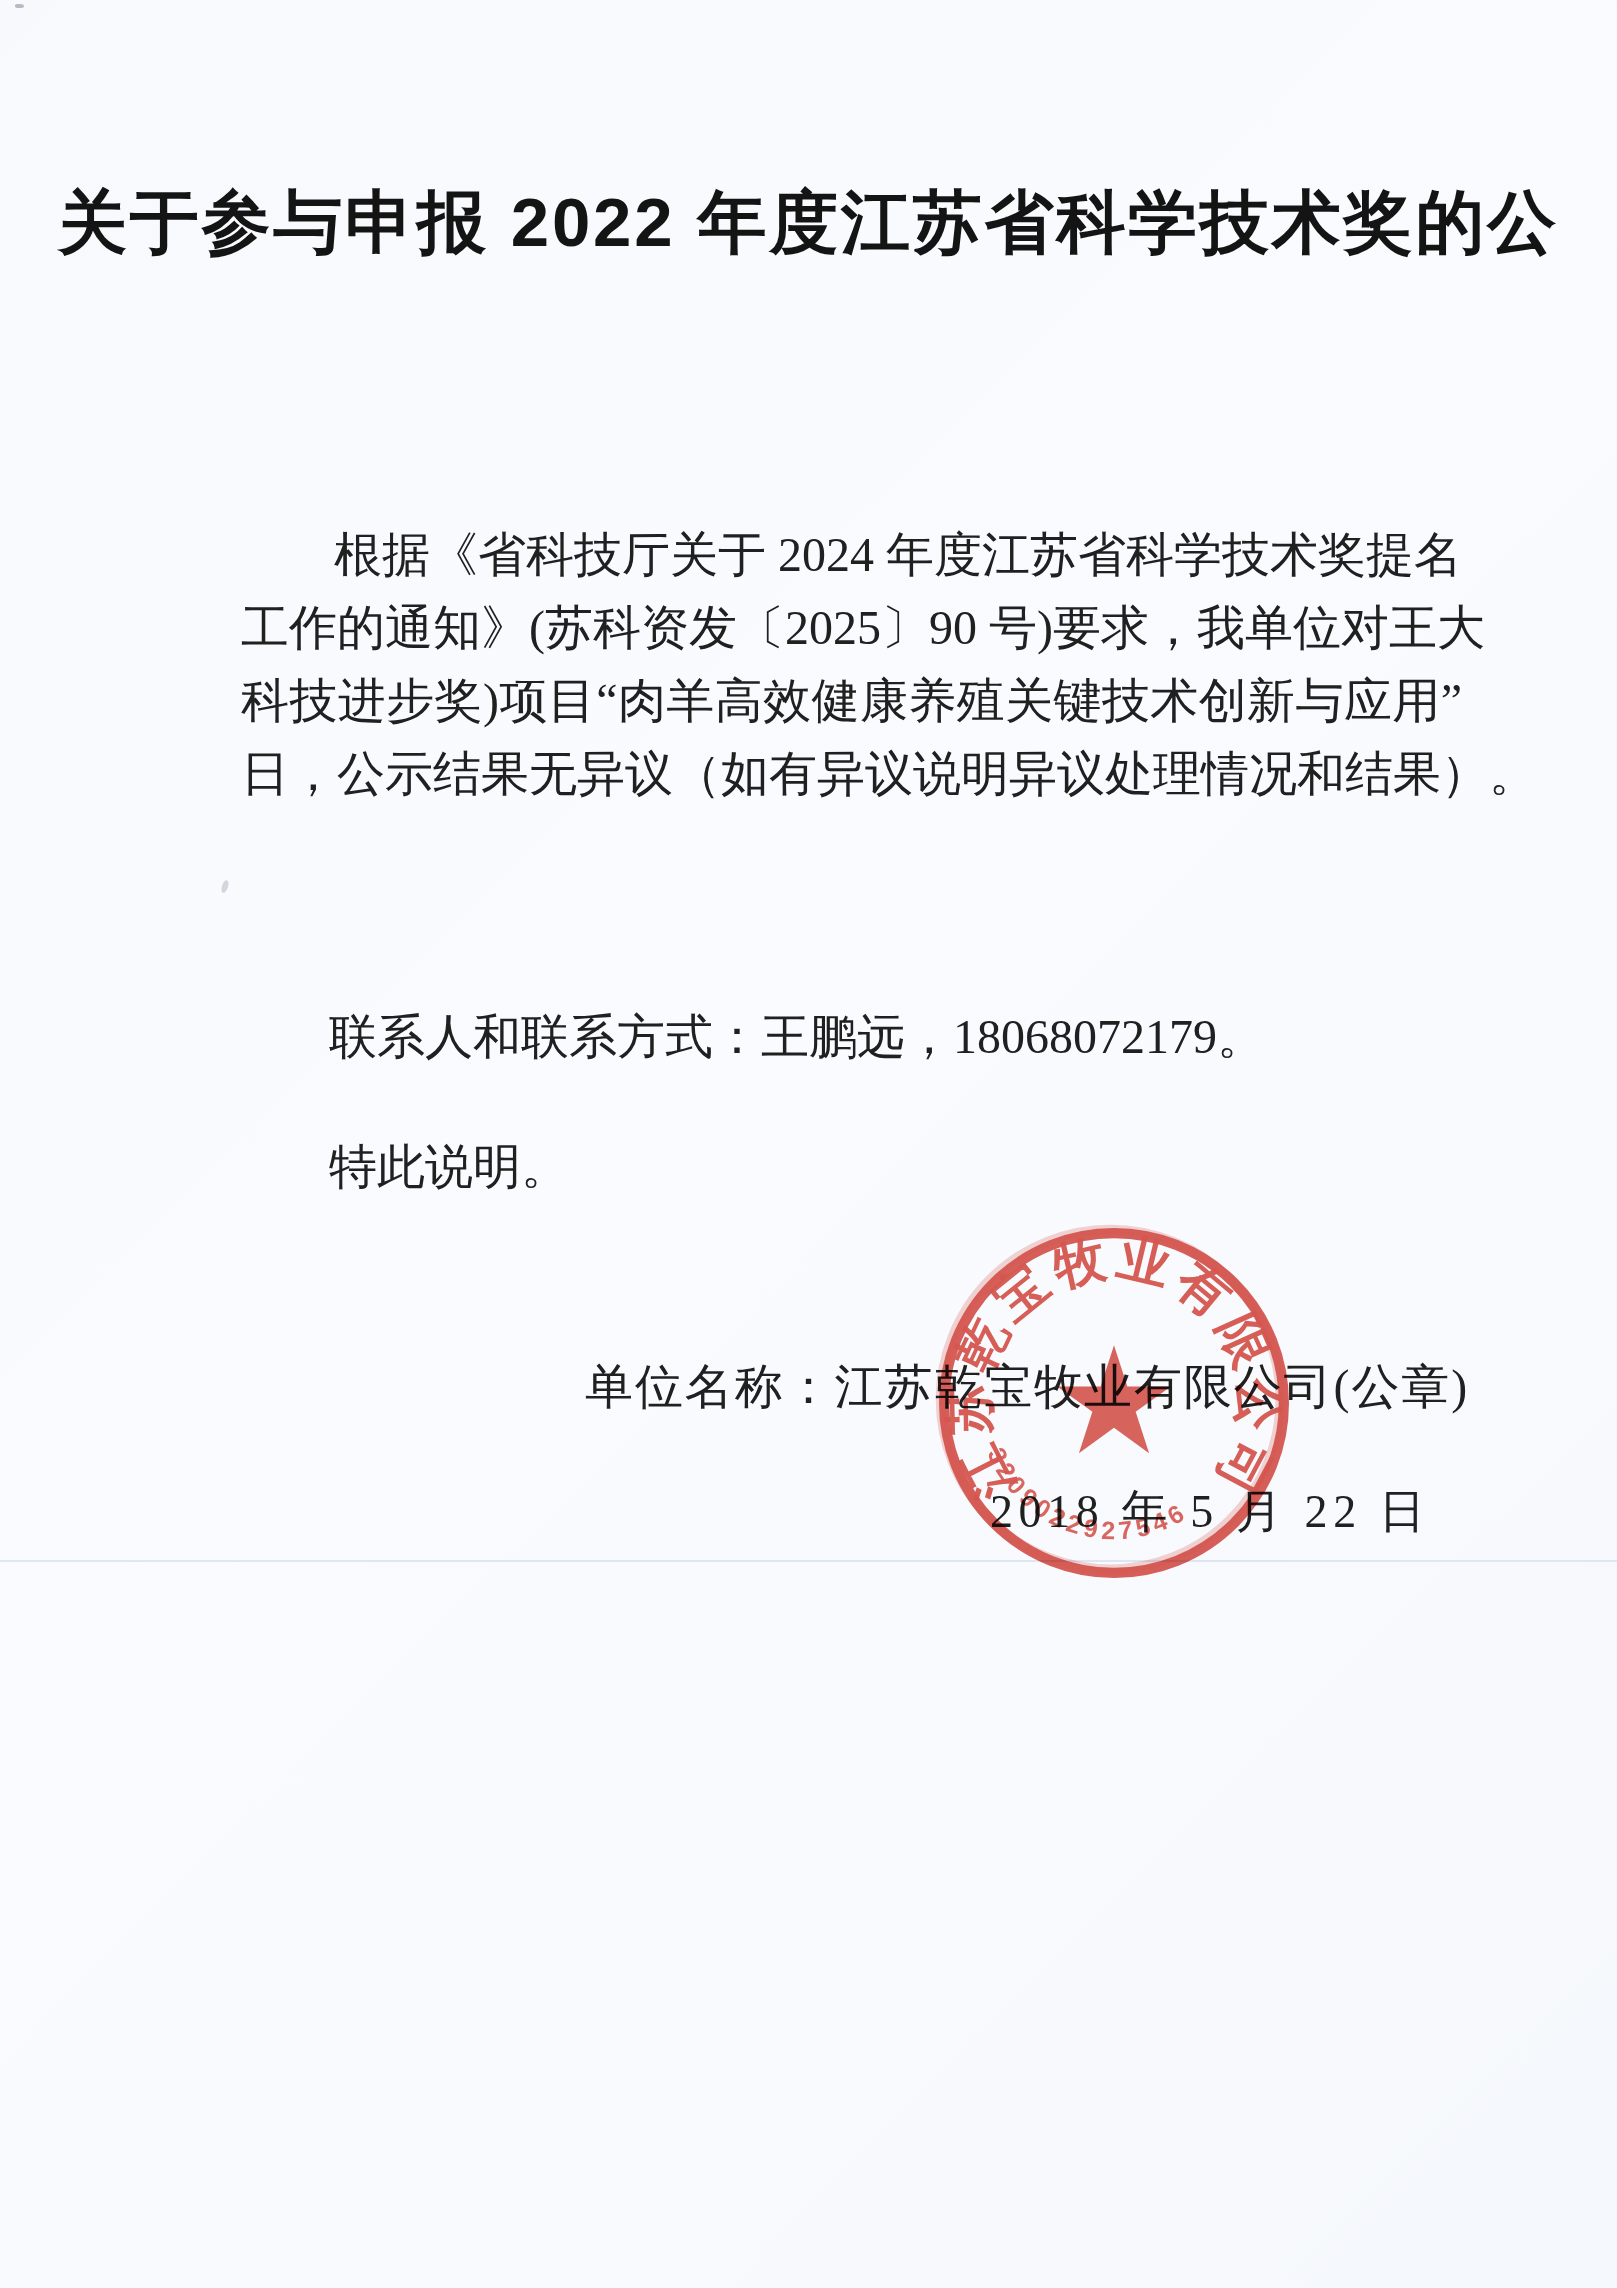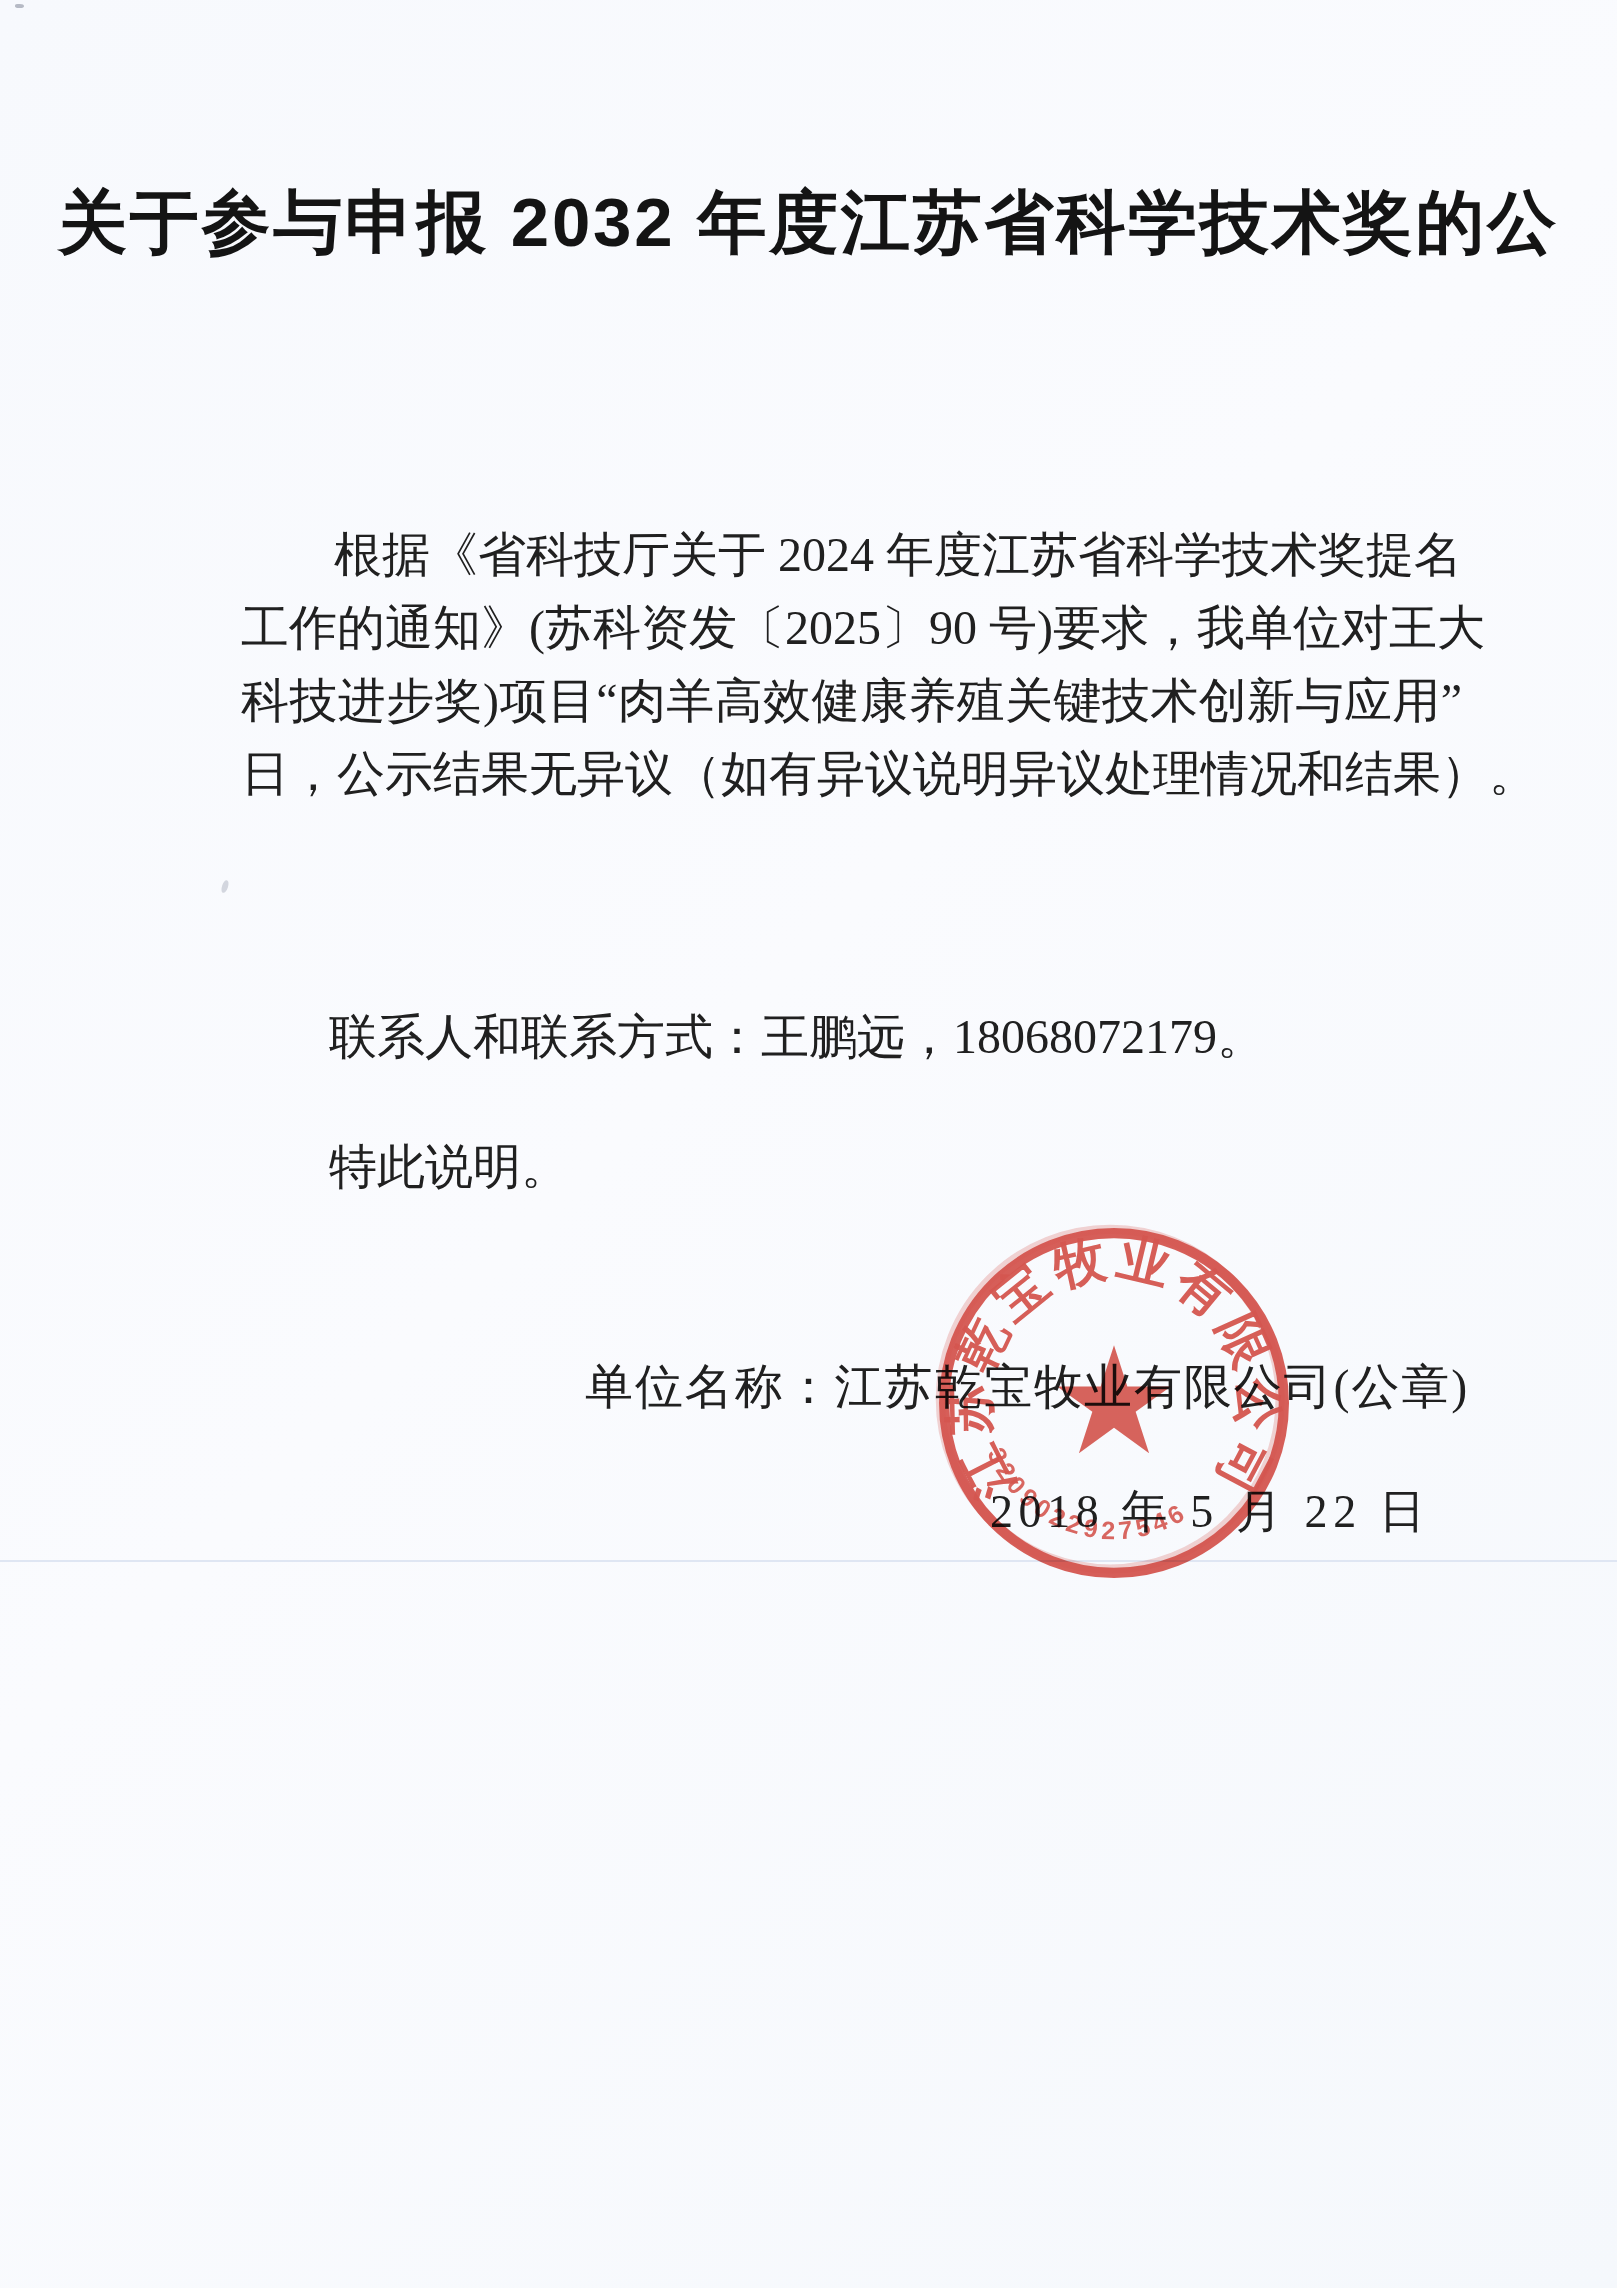--- a/index.html
+++ b/index.html
@@ -86,21 +86,21 @@
 </head>
 <body>
 
 <div class="page">
 
   <div class="speck-1"></div>
   <div class="speck-2"></div>
   <div class="scan-line"></div>
 
   <div class="title-block">
-    <div>关于参与申报 2032 年度江苏省科学技术奖的公</div>
+    <div>关于参与申报 2022 年度江苏省科学技术奖的公</div>
   </div>
 
   <div class="body-text">
     <div class="jline indent">根据《省科技厅关于 2024 年度江苏省科学技术奖提名</div>
     <div class="jline">工作的通知》(苏科资发〔2025〕90 号)要求，我单位对王大</div>
     <div class="jline">科技进步奖)项目“肉羊高效健康养殖关键技术创新与应用”</div>
     <div class="jline">日，公示结果无异议（如有异议说明异议处理情况和结果）。</div>
   </div>
 
   <div class="free-line contact-line">联系人和联系方式：王鹏远，18068072179。</div>

